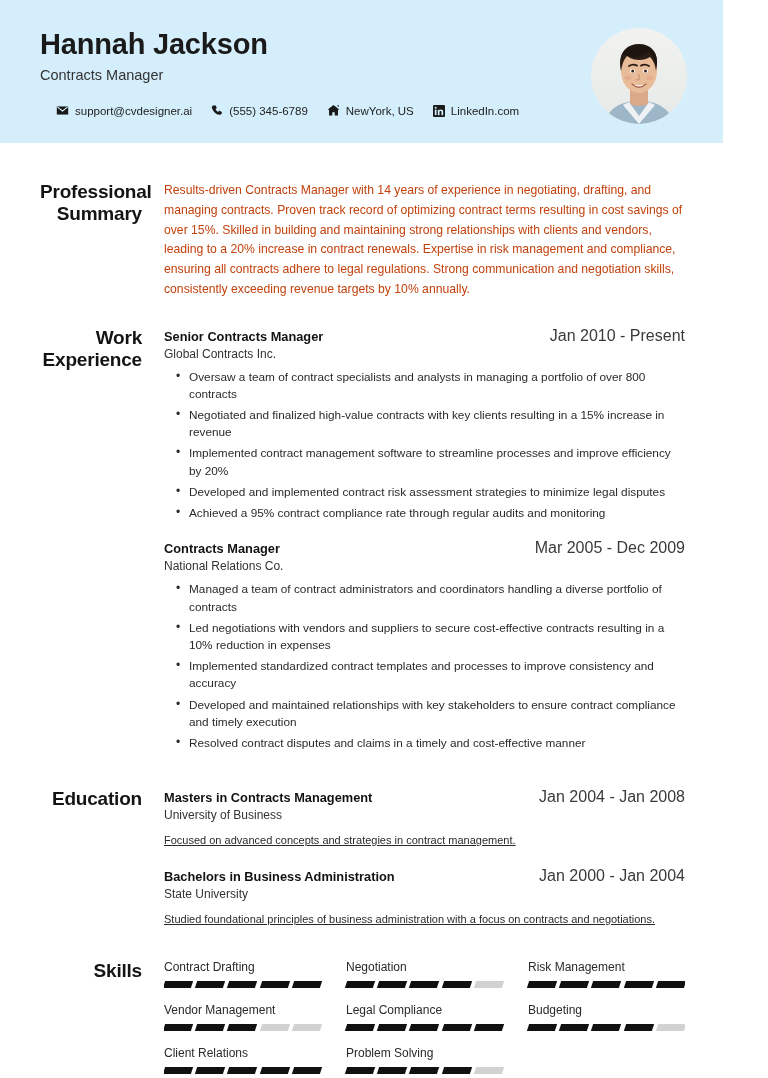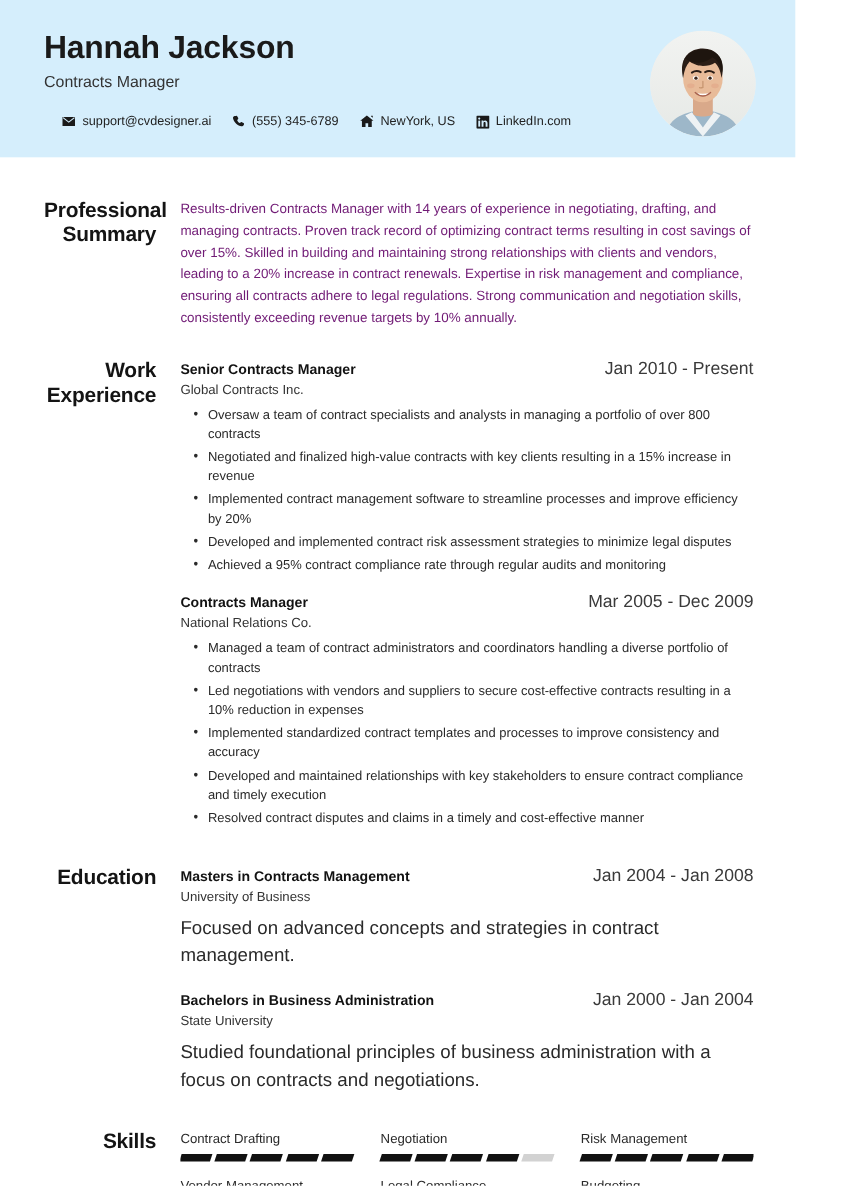--- a/index.html
+++ b/index.html
@@ -89,21 +89,21 @@
     color: #141414;
     line-height: 1.18;
     letter-spacing: -0.2px;
   }
   .sec-content { flex: 1 1 auto; min-width: 0; }
 
   .summary-section { margin-top: 38px; }
   .summary-text {
     font-size: 12.2px;
     line-height: 1.62;
-    color: #701a75;
+    color: #c2410c;
     text-align: left;
   }
 
   .exp-section { margin-top: 27px; }
 
   .entry { margin-bottom: 2px; }
   .entry + .entry { margin-top: 17px; }
   .entry-head {
     display: flex;
     justify-content: space-between;
@@ -143,24 +143,25 @@
     content: "\2022";
     position: absolute;
     left: -13px;
     top: -1px;
     font-size: 12px;
     color: #2a2a2a;
   }
 
   .edu-section { margin-top: 32px; }
   .edu-desc {
-    font-size: 17px;
+    font-size: 11px;
     line-height: 1.46;
     color: #2a2a2a;
     margin-top: 10px;
+    text-decoration: underline;
   }
   .edu-entry + .edu-entry { margin-top: 19px; }
 
   
   .skills-section { margin-top: 33px; }
   .skills-grid {
     display: grid;
     grid-template-columns: 1fr 1fr 1fr;
     column-gap: 25px;
     row-gap: 0;

